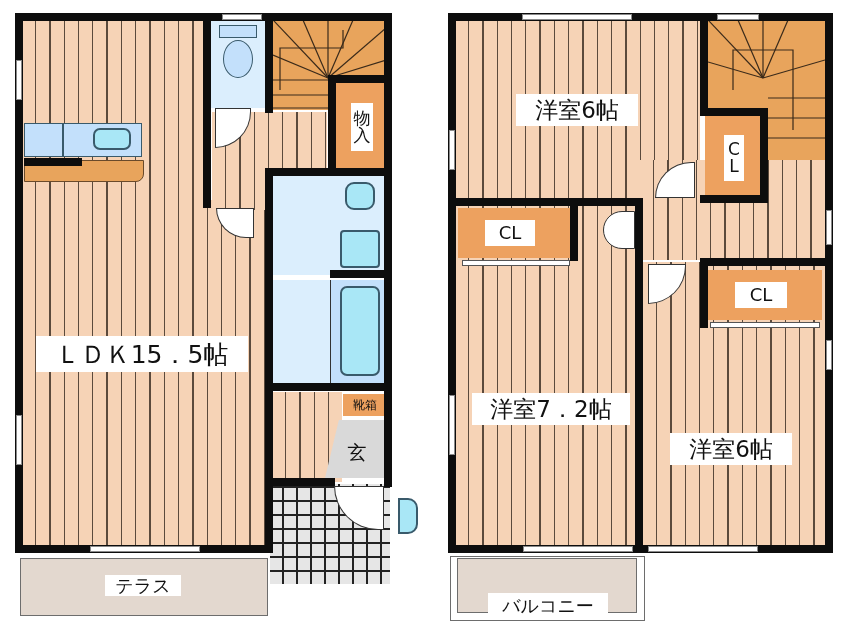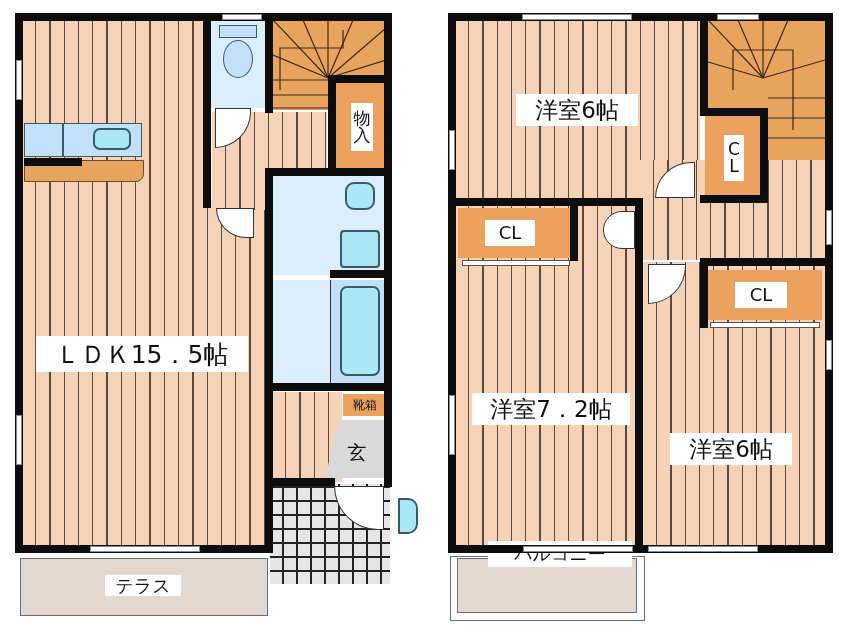--- a/index.html
+++ b/index.html
@@ -144,21 +144,21 @@
   <div class="abs label" style="left:485px;top:220px;width:50px;height:26px;font-size:18px;">CL</div>
   <div class="abs closet" style="left:708px;top:270px;width:114px;height:50px;"></div>
   <div class="abs label" style="left:735px;top:282px;width:52px;height:26px;font-size:18px;">CL</div>
 
   <div class="abs label" style="left:516px;top:94px;width:122px;height:32px;font-size:23px;">洋室6帖</div>
   <div class="abs label" style="left:472px;top:393px;width:158px;height:32px;font-size:23px;">洋室7．2帖</div>
   <div class="abs label" style="left:670px;top:433px;width:122px;height:32px;font-size:23px;">洋室6帖</div>
 
   <div class="abs" style="left:450px;top:556px;width:195px;height:65px;border:1.5px solid #6d6d6d;background:#fff;"></div>
   <div class="abs outdoor" style="left:457px;top:558px;width:180px;height:55px;"></div>
-  <div class="abs label" style="left:488px;top:541px;width:144px;height:26px;font-size:18px;">バルコニー</div>
+  <div class="abs label" style="left:488px;top:593px;width:120px;height:26px;font-size:18px;">バルコニー</div>
 
   <div class="abs wall" style="left:448px;top:13px;width:384px;height:8px;"></div>
   <div class="abs wall" style="left:448px;top:13px;width:8px;height:540px;"></div>
   <div class="abs wall" style="left:825px;top:13px;width:8px;height:540px;"></div>
   <div class="abs wall" style="left:448px;top:545px;width:384px;height:8px;"></div>
   <div class="abs wall" style="left:448px;top:198px;width:195px;height:8px;"></div>
   <div class="abs wall" style="left:700px;top:13px;width:8px;height:102px;"></div>
   <div class="abs wall" style="left:700px;top:108px;width:68px;height:8px;"></div>
   <div class="abs wall" style="left:760px;top:108px;width:8px;height:95px;"></div>
   <div class="abs wall" style="left:700px;top:195px;width:68px;height:8px;"></div>

